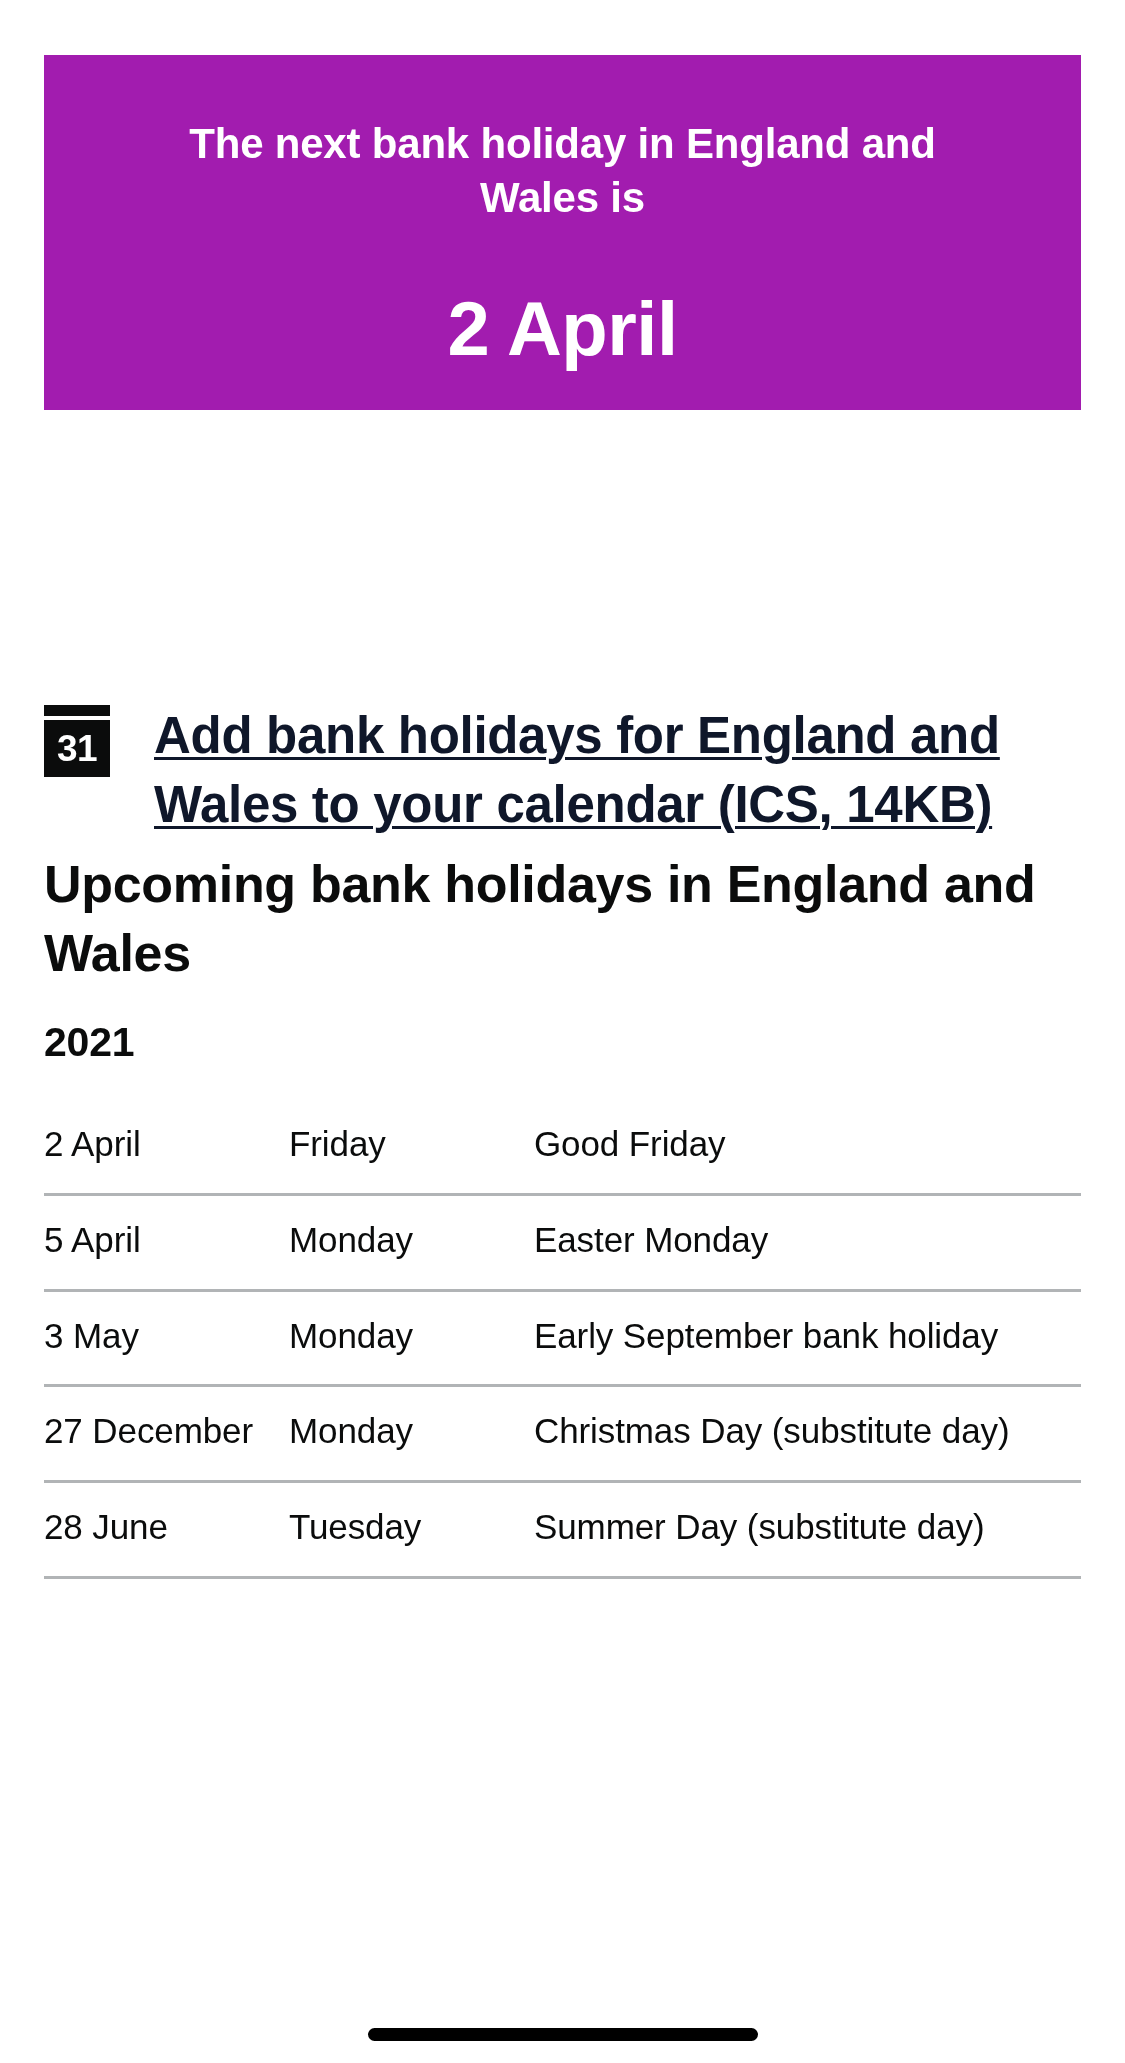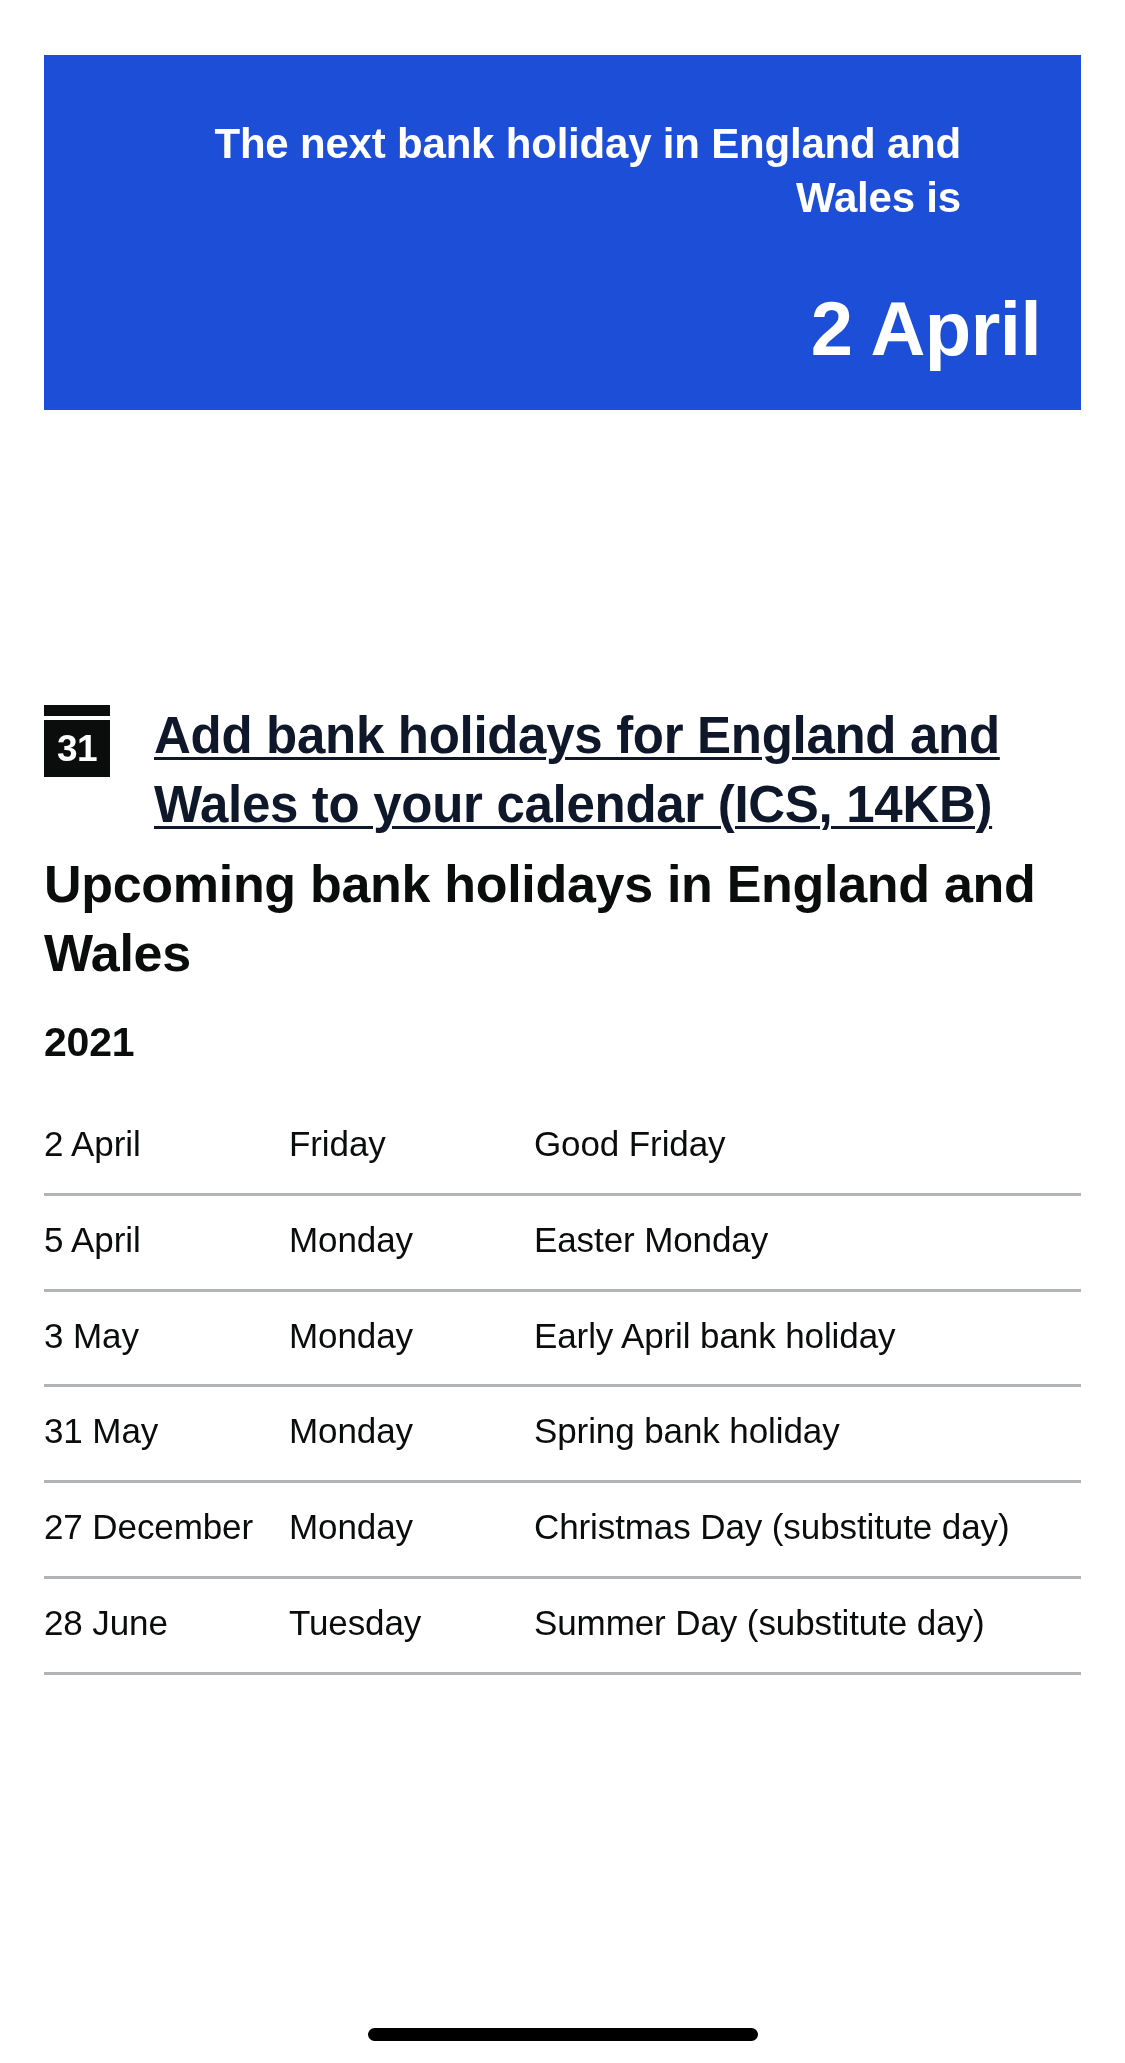--- a/index.html
+++ b/index.html
@@ -23,24 +23,24 @@
     background: #ffffff;
   }
 
   
   .next-banner {
     position: absolute;
     left: 44px;
     top: 55px;
     width: 1037px;
     height: 355px;
-    background: #1d4ed8;
+    background: #a21caf;
     box-sizing: border-box;
     padding: 62px 40px 0 40px;
-    text-align: right;
+    text-align: center;
     color: #ffffff;
   }
   .banner-intro {
     font-size: 42px;
     line-height: 1.28;
     font-weight: 700;
     letter-spacing: -0.2px;
     margin: 0;
     padding: 0 80px;
   }
@@ -205,26 +205,21 @@
         <td class="col-name">Good Friday</td>
       </tr>
       <tr>
         <td class="col-date">5 April</td>
         <td class="col-day">Monday</td>
         <td class="col-name">Easter Monday</td>
       </tr>
       <tr>
         <td class="col-date">3 May</td>
         <td class="col-day">Monday</td>
-        <td class="col-name">Early April bank holiday</td>
-      </tr>
-      <tr>
-        <td class="col-date">31 May</td>
-        <td class="col-day">Monday</td>
-        <td class="col-name">Spring bank holiday</td>
+        <td class="col-name">Early September bank holiday</td>
       </tr>
       <tr>
         <td class="col-date">27 December</td>
         <td class="col-day">Monday</td>
         <td class="col-name">Christmas Day (substitute day)</td>
       </tr>
       <tr>
         <td class="col-date">28 June</td>
         <td class="col-day">Tuesday</td>
         <td class="col-name">Summer Day (substitute day)</td>

